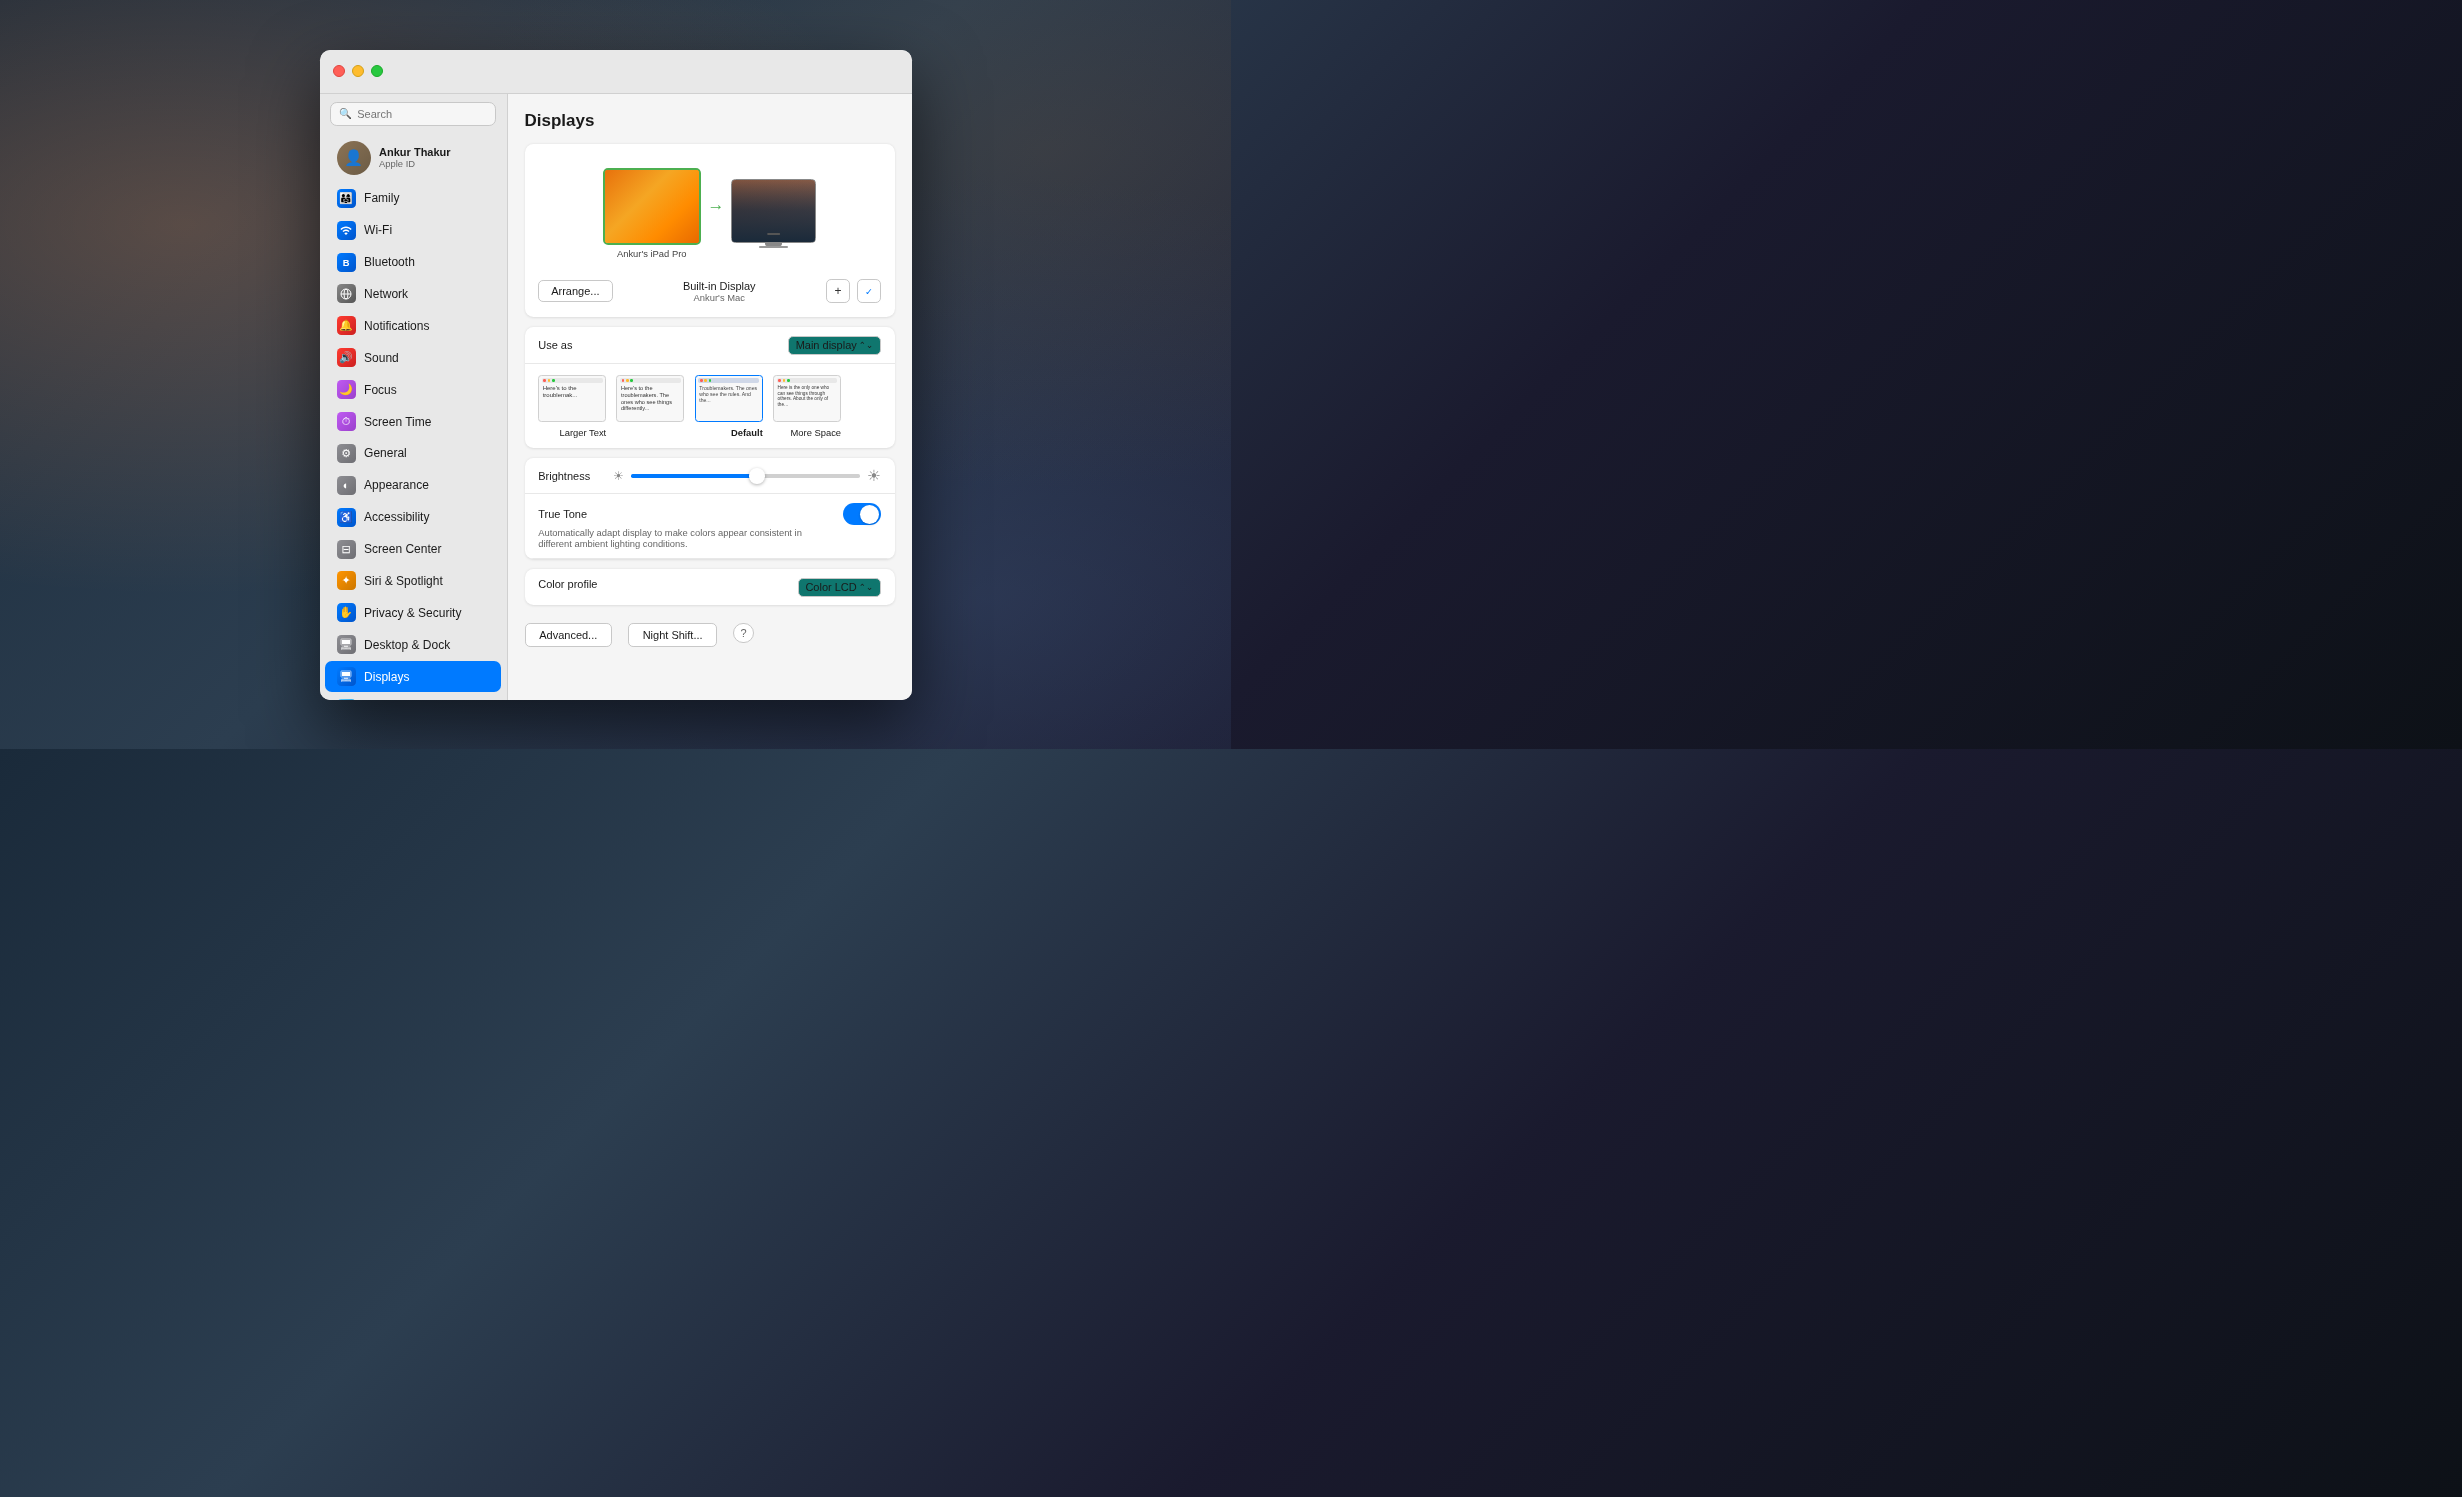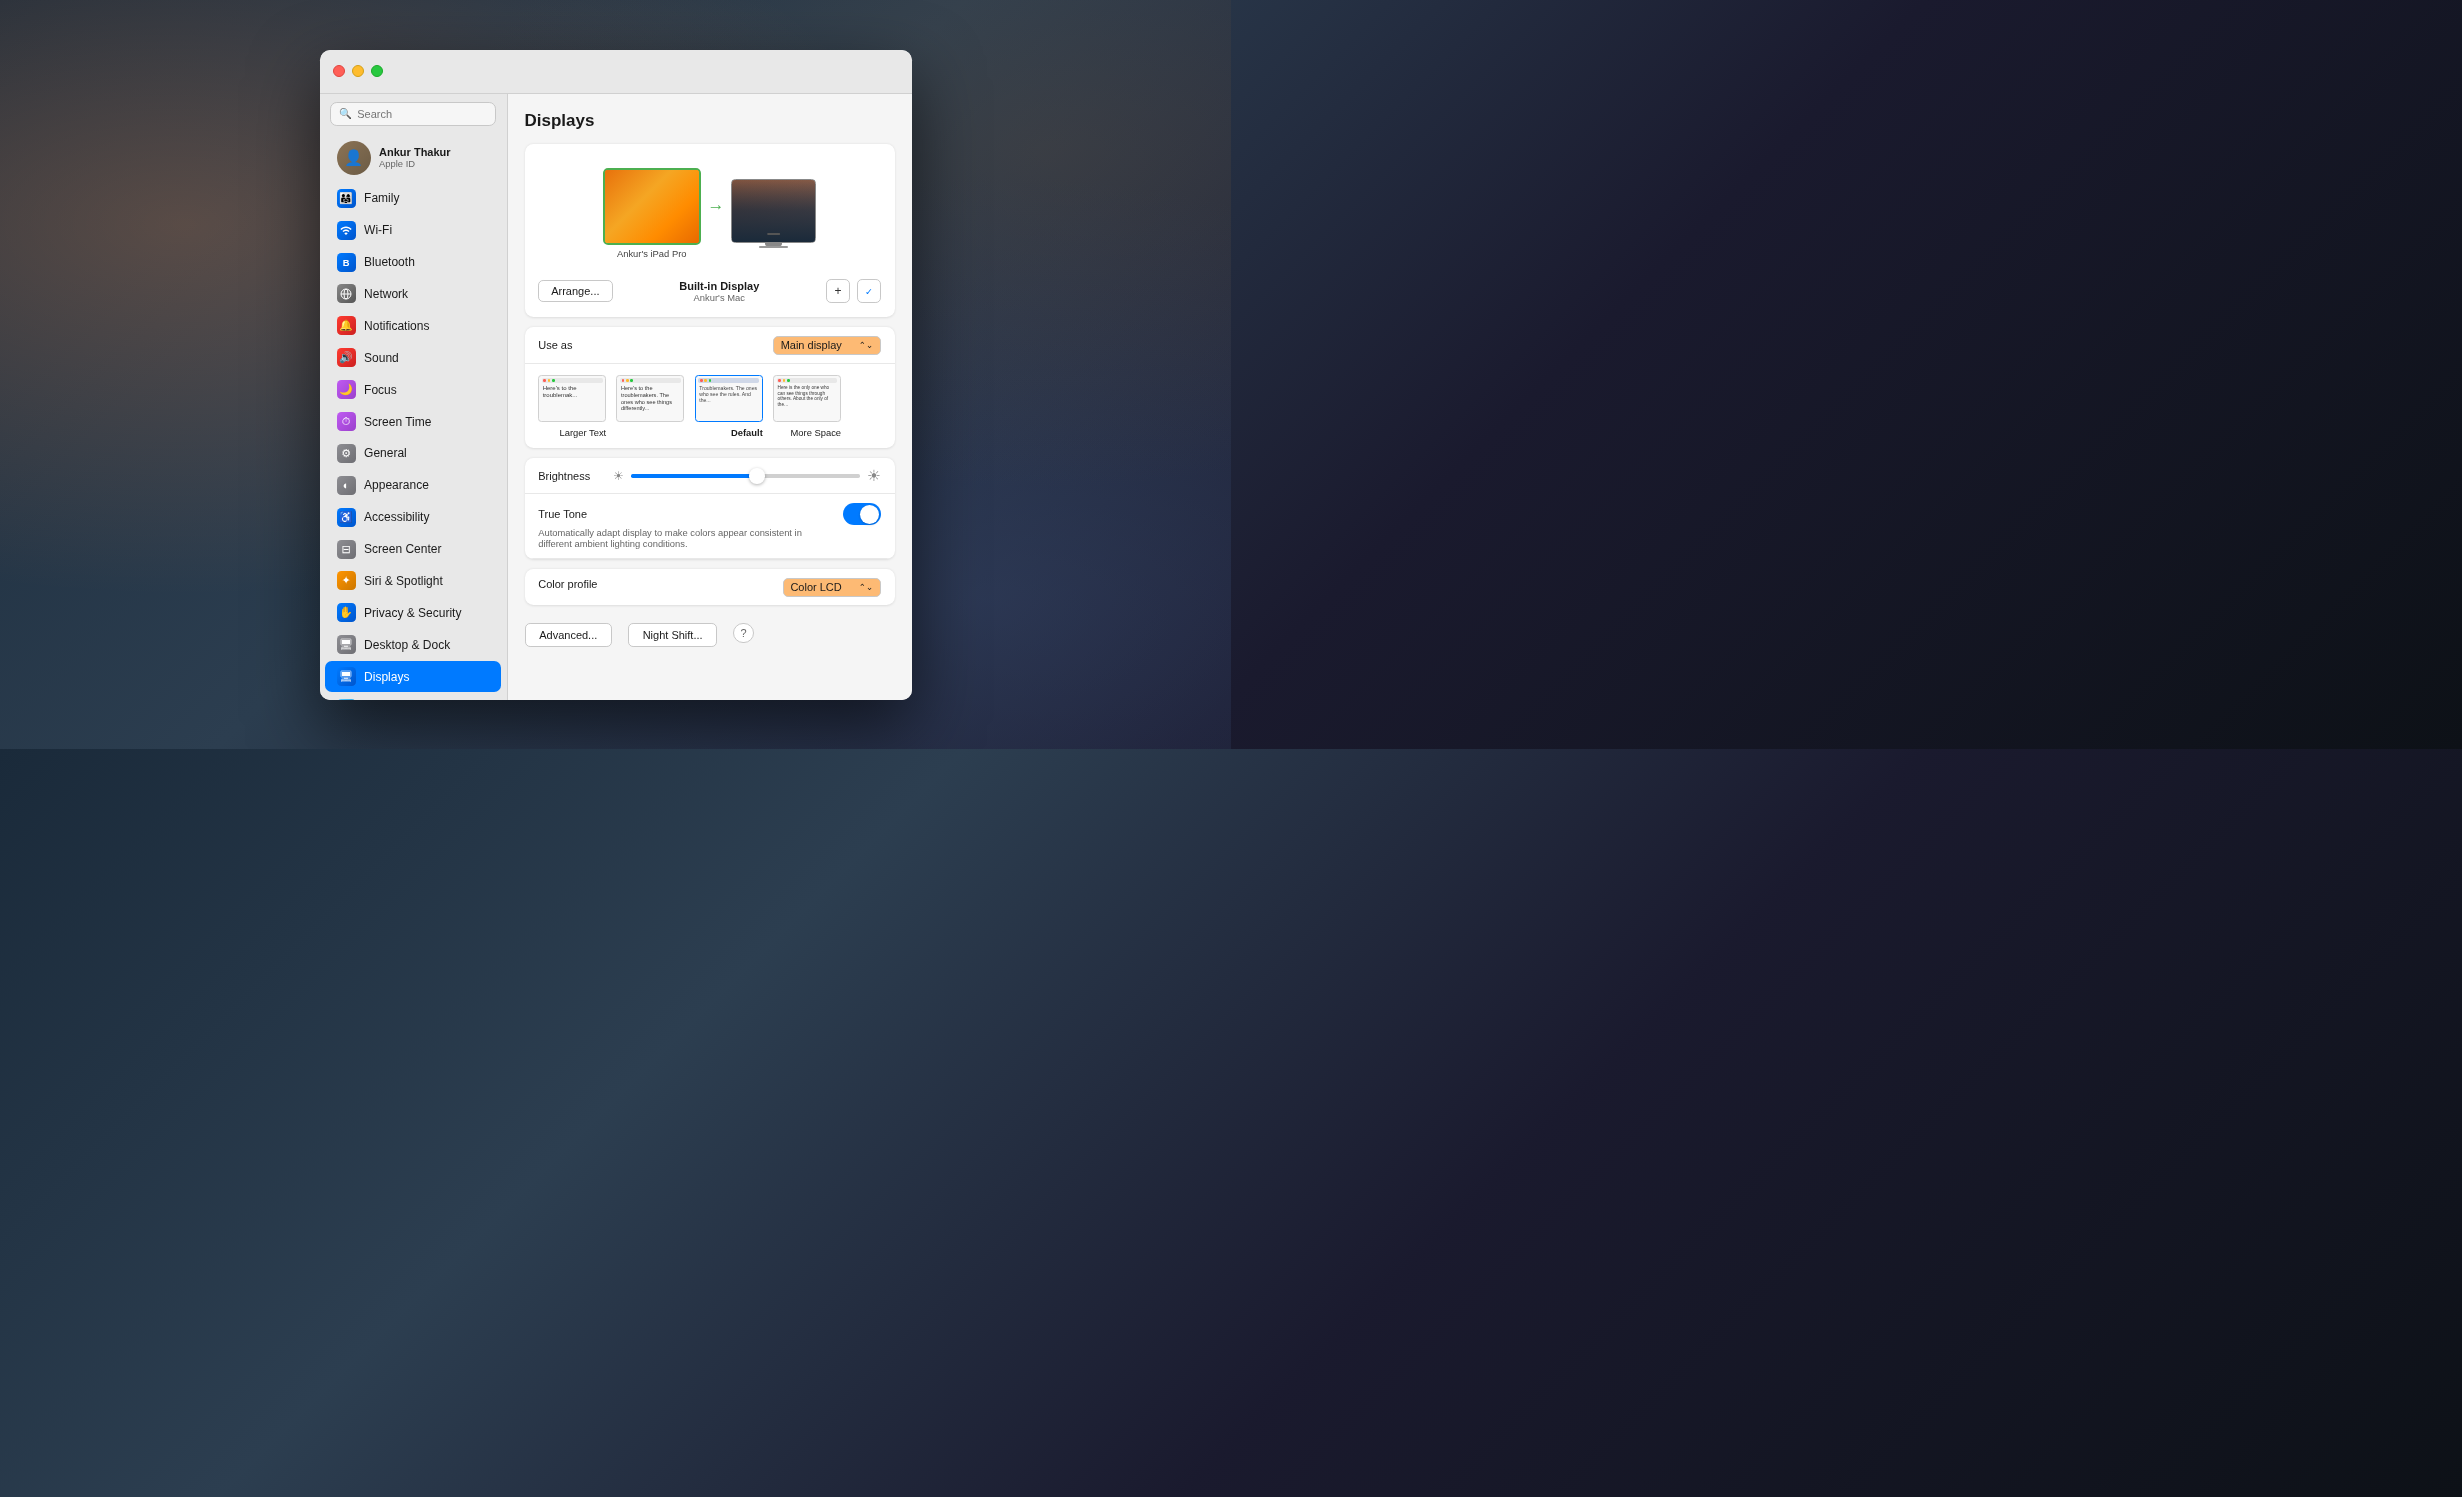--- a/index.html
+++ b/index.html
@@ -308,21 +308,21 @@
       color: #1a1a1a;
     }
 
     .builtin-info {
       text-align: center;
       flex: 1;
     }
 
     .builtin-name {
       font-size: 11px;
-      font-weight: 700;
+      font-weight: 400;
       color: #1a1a1a;
     }
 
     .builtin-sub {
       font-size: 9.4px;
       color: #666;
     }
 
     .displays-controls {
       display: flex;
@@ -564,24 +564,24 @@
       justify-content: space-between;
       padding: 8.5px 13.7px;
       border-bottom: 0.9px solid #e8e8e8;
     }
 
     .use-as-label { font-size: 11px; color: #1a1a1a; }
 
     .dropdown-select {
       display: flex;
       align-items: center;
-      gap: 17px;
+      gap: 2px;
       font-size: 11px;
       color: #1a1a1a;
-      background: #fdba74;
+      background: #0f766e;
       border: 0.9px solid #c8c8c8;
       border-radius: 5.1px;
       padding: 2.6px 6.8px;
       cursor: pointer;
     }
   </style>
 </head>
 <body>
 
 <div class="system-prefs-window">

